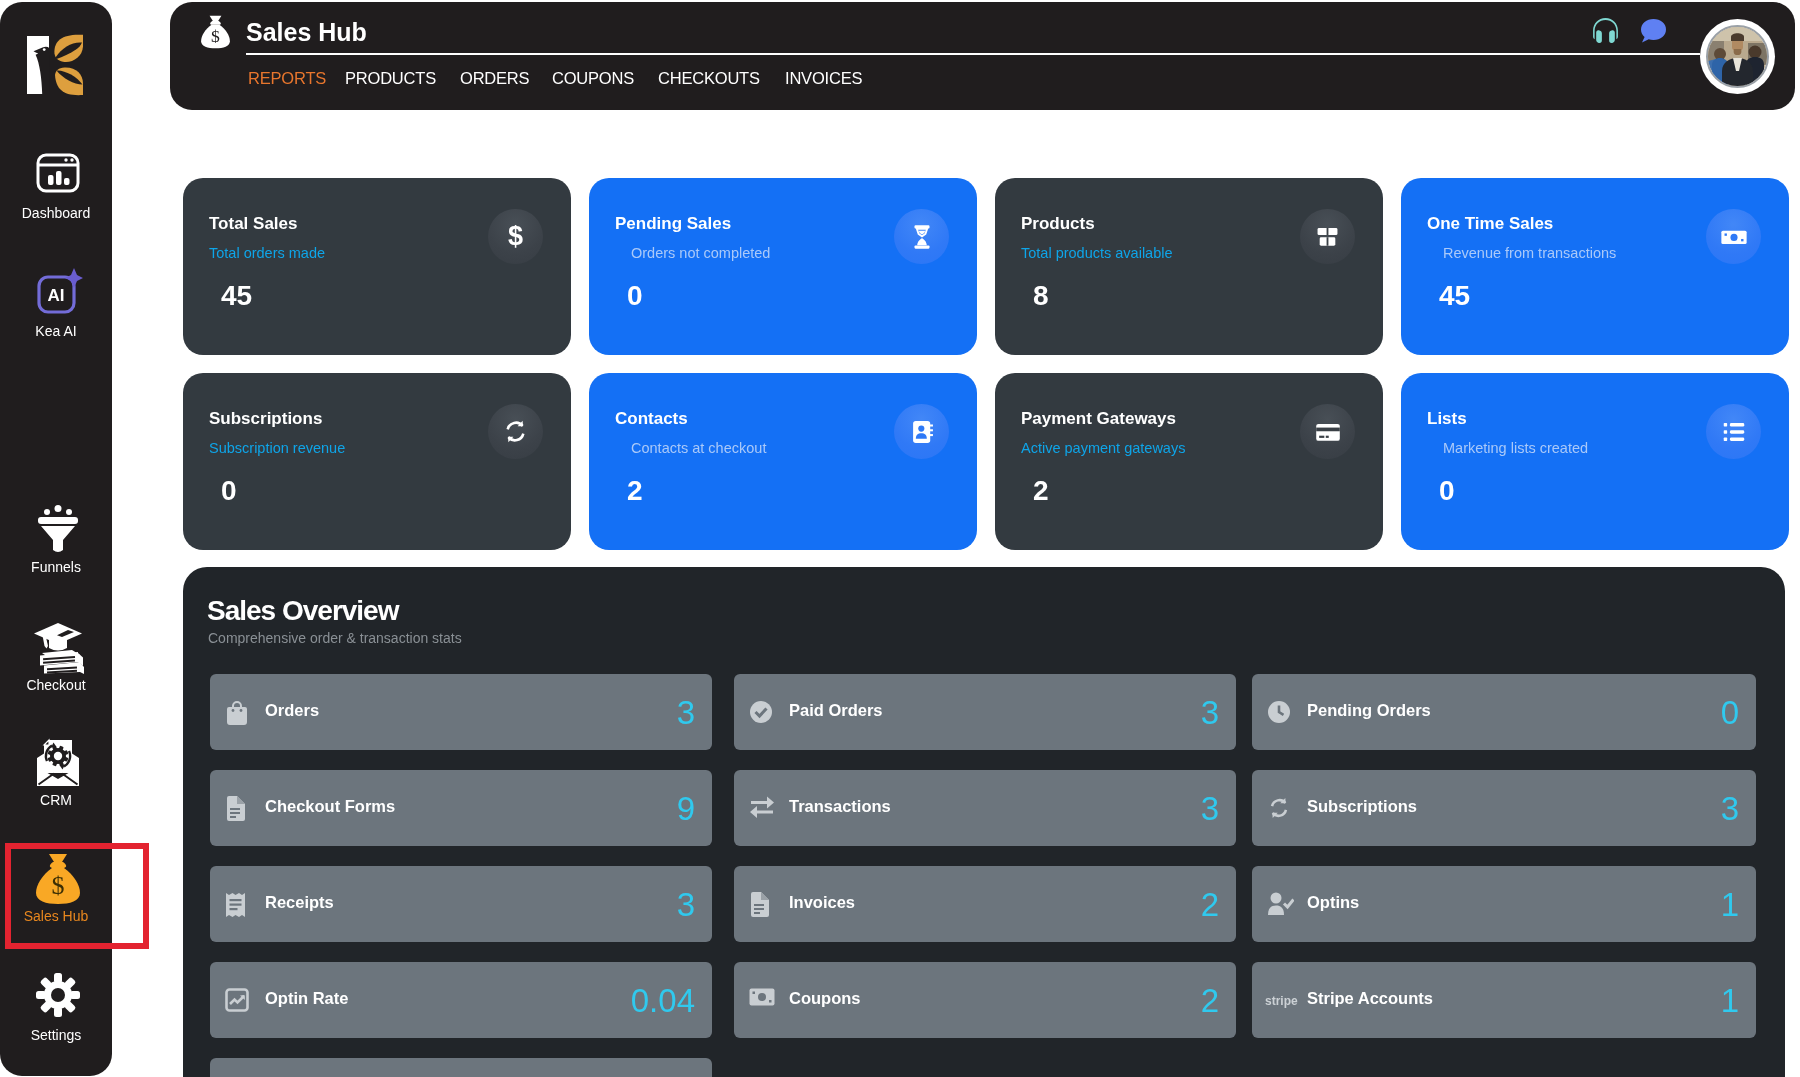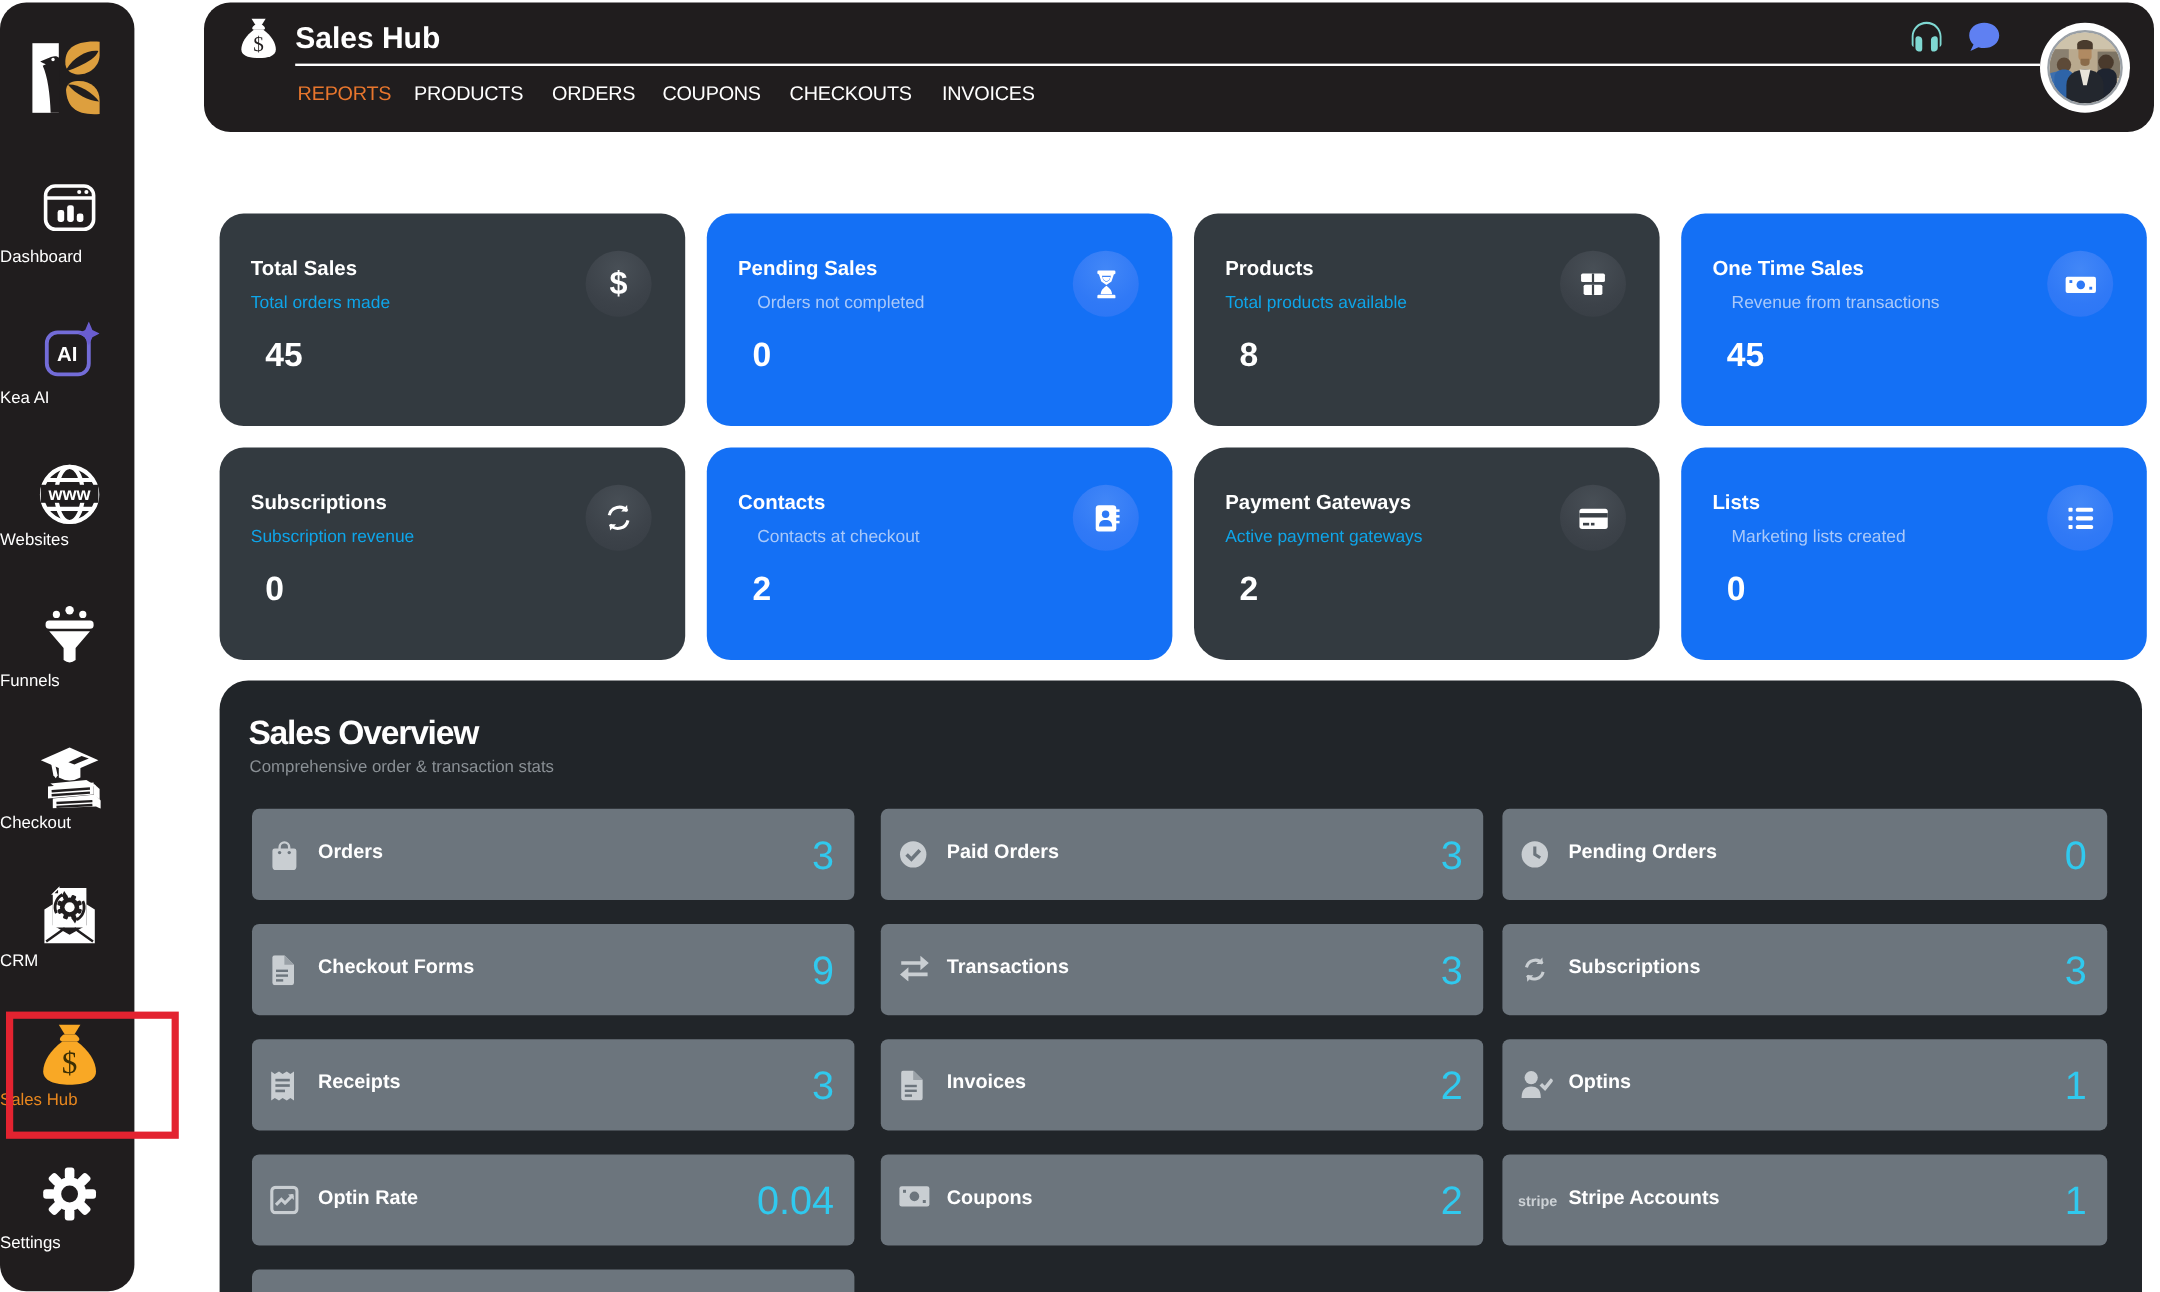--- a/index.html
+++ b/index.html
@@ -2,21 +2,21 @@
 <html><head>
 <meta charset="utf-8">
 <style>
 * { margin:0; padding:0; box-sizing:border-box; }
 html,body { width:1800px; height:1077px; background:#fff; overflow:hidden;
   font-family:"Liberation Sans", sans-serif; }
 
 
 #sidebar { position:absolute; left:0; top:2px; width:112px; height:1074px;
   background:#201d1e; border-radius:22px; }
-.sitem { position:absolute; left:0; width:116px; height:80px; color:#fff; }
+.sitem { position:absolute; left:0; width:116px; height:80px; text-align:center; color:#fff; }
 .sitem .lbl { position:absolute; top:55px; left:0; width:112px; font-size:14px; }
 .sitem svg { display:block; margin:0 auto; }
 #redbox { position:absolute; left:5px; top:843px; width:144px; height:106px;
   border:6px solid #e32330; z-index:5; }
 .orange { color:#e8871e; }
 
 
 #topbar { position:absolute; left:170px; top:2px; width:1625px; height:108px;
   background:#201d1e; border-radius:22px; color:#fff; }
 #tb-title { position:absolute; left:76px; top:16px; font-size:25px; font-weight:bold; }
@@ -83,31 +83,20 @@
     </svg>
     <div class="lbl">Dashboard</div>
   </div>
   <div class="sitem" style="top:266px">
     <svg width="50" height="50" viewBox="0 0 50 50">
       <rect x="6" y="9" width="35" height="35" rx="9" fill="none" stroke="#736cd8" stroke-width="3.2"></rect>
       <text x="23" y="33" font-size="17" font-weight="bold" fill="#fff" text-anchor="middle" font-family="Liberation Sans">AI</text>
       <path d="M41,0 L44,7 L50,10 L44,13 L41,20 L38,13 L32,10 L38,7 Z" fill="#6a5dd0"></path>
     </svg>
     <div class="lbl">Kea AI</div>
-  </div>
-  <div class="sitem" style="top:384px">
-    <svg width="52" height="52" viewBox="0 0 52 52">
-      <circle cx="26" cy="26" r="23" fill="none" stroke="#fff" stroke-width="3.5"></circle>
-      <ellipse cx="26" cy="26" rx="11" ry="23" fill="none" stroke="#fff" stroke-width="3.5"></ellipse>
-      <line x1="6" y1="14" x2="46" y2="14" stroke="#fff" stroke-width="3.5"></line>
-      <line x1="6" y1="38" x2="46" y2="38" stroke="#fff" stroke-width="3.5"></line>
-      <rect x="2" y="18" width="48" height="15" fill="#201d1e"></rect>
-      <text x="26" y="30.5" font-size="15" font-weight="bold" fill="#fff" text-anchor="middle" font-family="Liberation Sans">www</text>
-    </svg>
-    <div class="lbl">Websites</div>
   </div>
   <div class="sitem" style="top:502px">
     <svg width="48" height="50" viewBox="0 0 48 50" fill="#fff">
       <circle cx="13" cy="8" r="3"></circle>
       <circle cx="24" cy="4.5" r="3.5"></circle>
       <circle cx="35" cy="8" r="3"></circle>
       <rect x="4" y="13" width="40" height="7" rx="3"></rect>
       <path d="M7,22 L41,22 L29,36 L29,46 Q24,50 19,46 L19,36 Z"></path>
     </svg>
     <div class="lbl">Funnels</div>
@@ -315,21 +304,21 @@
       <svg width="26" height="26" viewBox="0 0 38 38">
     <rect x="6" y="3" width="25" height="32" rx="4" fill="#fff"></rect>
     <rect x="29" y="8" width="6" height="3" fill="#fff"></rect>
     <rect x="29" y="15" width="6" height="3" fill="#fff"></rect>
     <rect x="29" y="22" width="6" height="3" fill="#fff"></rect>
     <circle cx="18" cy="14" r="4.5" fill="#2e79f6"></circle>
     <path d="M10,29 C10,23 13,21 18,21 C23,21 26,23 26,29 Z" fill="#2e79f6"></path>
   </svg>
     </div>
 </div>
-<div class="card dark" style="left:995px;top:373px;border-radius:27px;">
+<div class="card dark" style="left:995px;top:373px;">
   <div class="t">Payment Gateways</div>
     <div class="s">Active payment gateways</div>
     <div class="n">2</div>
   <div class="ic">
       <svg width="28" height="28" viewBox="0 0 38 38">
     <rect x="3" y="8" width="32" height="23" rx="3" fill="#fff"></rect>
     <rect x="3" y="13" width="32" height="5" fill="#3a4046"></rect>
     <rect x="7" y="24" width="7" height="3" fill="#3a4046"></rect>
     <rect x="16" y="24" width="4" height="3" fill="#3a4046"></rect>
   </svg>

